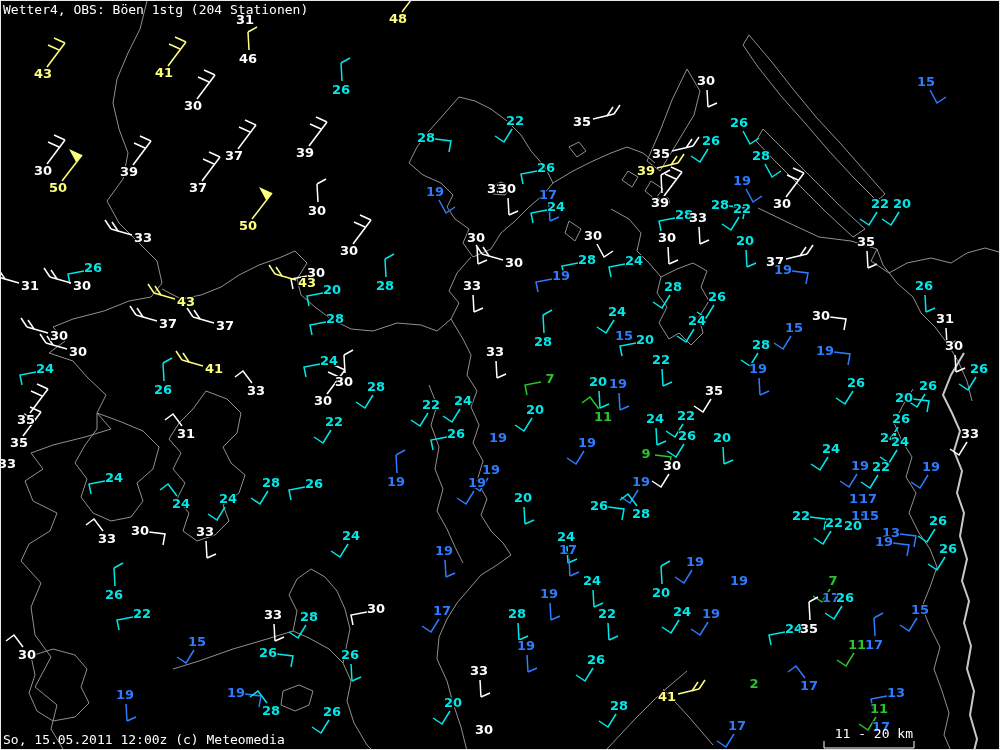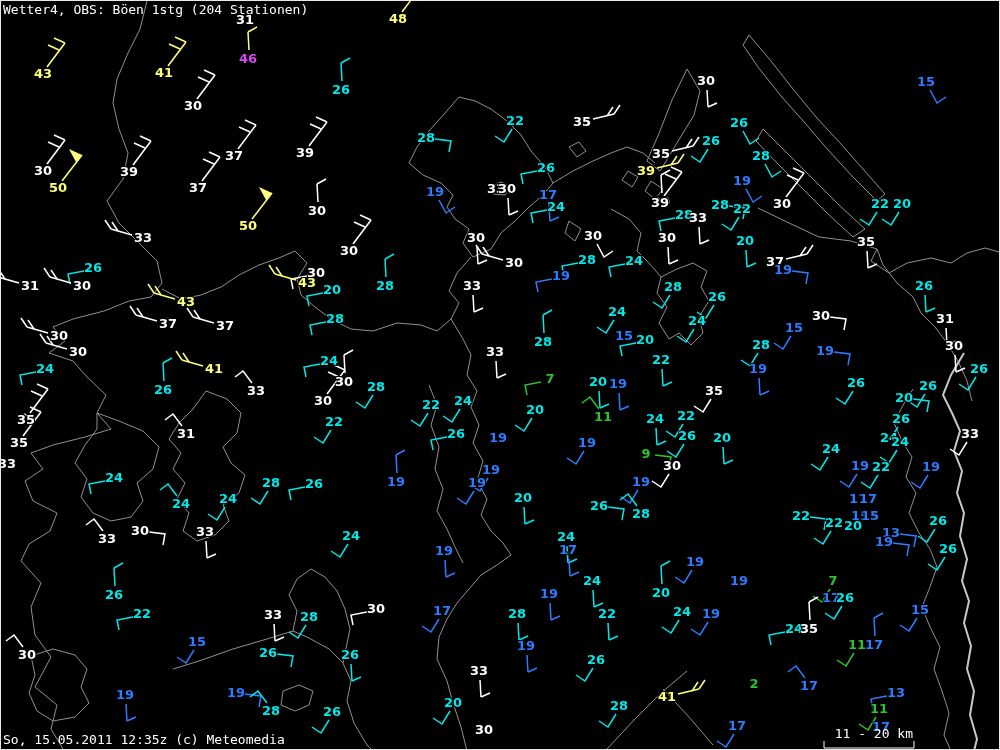--- a/index.html
+++ b/index.html
@@ -346,28 +346,28 @@
         <polyline points="853,652 845,665 836,659" fill="none" stroke="#2cc42c" stroke-width="1.5"></polyline>
         <polyline points="886,695 870,698 872,708" fill="none" stroke="#2e7bff" stroke-width="1.5"></polyline>
         <polyline points="875,716 867,729 858,723" fill="none" stroke="#2cc42c" stroke-width="1.5"></polyline>
       </g>
     <g id="scalebar-layer">
         <path d="M823,740 L823,747 L913,747 L913,740" fill="none" stroke="#ffffff" stroke-width="1"></path>
       </g>
   </svg>
 
   <div id="title-bar" class="bartext">Wetter4, OBS: Böen 1stg (204 Stationen)</div>
-  <div id="status-bar" class="bartext">So, 15.05.2011 12:35z (c) Meteomedia</div>
+  <div id="status-bar" class="bartext">So, 15.05.2011 12:00z (c) Meteomedia</div>
   <div id="legend">11 - 20 km</div>
   <div id="station-layer">
       <span class="station" style="left: 244px; top: 19px; color: rgb(255, 255, 255);">31</span>
       <span class="station" style="left: 397px; top: 18px; color: rgb(255, 255, 126);">48</span>
       <span class="station" style="left: 42px; top: 73px; color: rgb(255, 255, 126);">43</span>
       <span class="station" style="left: 163px; top: 72px; color: rgb(255, 255, 126);">41</span>
-      <span class="station" style="left: 247px; top: 58px; color: #d946ef;">46</span>
+      <span class="station" style="left: 247px; top: 58px; color: #ffffff;">46</span>
       <span class="station" style="left: 192px; top: 105px; color: rgb(255, 255, 255);">30</span>
       <span class="station" style="left: 340px; top: 89px; color: rgb(0, 232, 232);">26</span>
       <span class="station" style="left: 925px; top: 81px; color: rgb(46, 123, 255);">15</span>
       <span class="station" style="left: 128px; top: 171px; color: rgb(255, 255, 255);">39</span>
       <span class="station" style="left: 233px; top: 155px; color: rgb(255, 255, 255);">37</span>
       <span class="station" style="left: 42px; top: 170px; color: rgb(255, 255, 255);">30</span>
       <span class="station" style="left: 57px; top: 187px; color: rgb(255, 255, 126);">50</span>
       <span class="station" style="left: 197px; top: 187px; color: rgb(255, 255, 255);">37</span>
       <span class="station" style="left: 304px; top: 152px; color: rgb(255, 255, 255);">39</span>
       <span class="station" style="left: 425px; top: 137px; color: rgb(0, 232, 232);">28</span>

